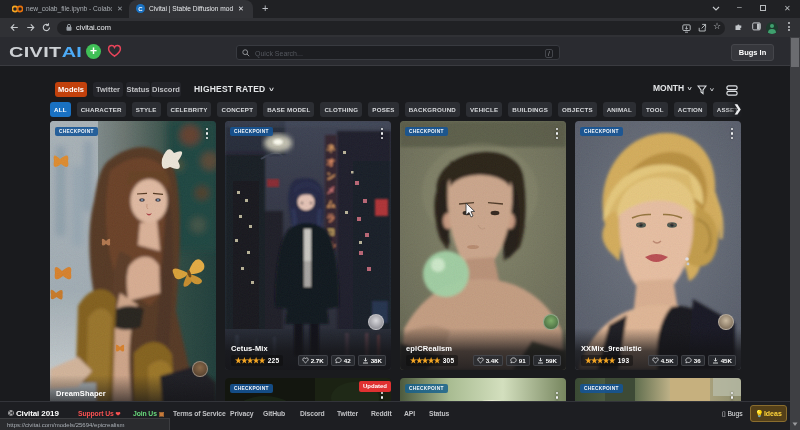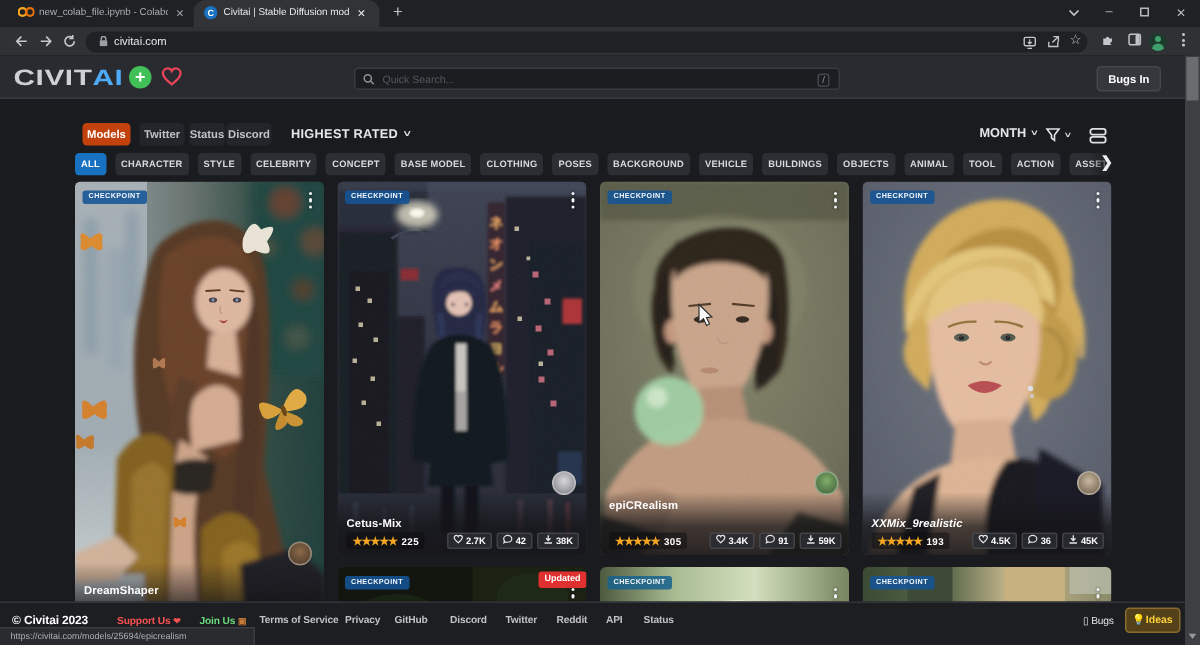--- a/index.html
+++ b/index.html
@@ -490,21 +490,21 @@
       <rect width="166" height="249" filter="url(#nz)" opacity="0.055"></rect>
         </svg>
       <div class="cp">CHECKPOINT</div>
       <div class="dots">
           <i></i>
           <i></i>
           <i></i>
         </div>
       <div class="overlay"></div>
       <div class="avatar" style="right:7px; bottom:40px; background:radial-gradient(circle at 50% 40%, #7fae6a, #3d5c38);"></div>
-      <div class="ctitle" style="bottom:29px;">epiCRealism</div>
+      <div class="ctitle" style="bottom:17px;">epiCRealism</div>
       <div class="statrow" style="bottom:4px;">
         <div class="srate"><span class="star">★★★★★</span><span style="margin-left:3px;">305</span></div>
         <div style="flex:1"></div>
         <div class="spill"><svg width="7" height="7" viewBox="0 0 7 7" style="vertical-align:-0.5px; margin-right:1.5px;">
               <path d="M3.5 5.8 C2 4.6 0.8 3.5 0.8 2.4 C0.8 1.5 1.5 0.9 2.3 0.9 C2.8 0.9 3.3 1.2 3.5 1.7 C3.7 1.2 4.2 0.9 4.7 0.9 C5.5 0.9 6.2 1.5 6.2 2.4 C6.2 3.5 5 4.6 3.5 5.8 Z" fill="none" stroke="#e4e6e8" stroke-width="0.8"></path>
             </svg>3.4K</div>
         <div class="spill"><svg width="7" height="7" viewBox="0 0 7 7" style="vertical-align:-0.5px; margin-right:1.5px;">
               <path d="M3.5 0.9 C5 0.9 6.2 1.9 6.2 3.2 C6.2 4.5 5 5.5 3.5 5.5 C3.1 5.5 2.7 5.4 2.4 5.3 L0.9 5.9 L1.3 4.6 C0.9 4.2 0.8 3.7 0.8 3.2 C0.8 1.9 2 0.9 3.5 0.9 Z" fill="none" stroke="#e4e6e8" stroke-width="0.8"></path>
             </svg>91</div>
         <div class="spill"><svg width="7" height="7" viewBox="0 0 7 7" style="vertical-align:-0.5px; margin-right:1.5px;">
@@ -569,21 +569,21 @@
       <rect width="166" height="249" filter="url(#nz)" opacity="0.055"></rect>
         </svg>
       <div class="cp">CHECKPOINT</div>
       <div class="dots">
           <i></i>
           <i></i>
           <i></i>
         </div>
       <div class="overlay"></div>
       <div class="avatar" style="right:7px; bottom:40px; background:radial-gradient(circle at 50% 40%, #c9b9a0, #6a5a48);"></div>
-      <div class="ctitle" style="bottom:17px;font-style:italic;">XXMix_9realistic</div>
+      <div class="ctitle" style="bottom:17px;">XXMix_9realistic</div>
       <div class="statrow" style="bottom:4px;">
         <div class="srate"><span class="star">★★★★★</span><span style="margin-left:3px;">193</span></div>
         <div style="flex:1"></div>
         <div class="spill"><svg width="7" height="7" viewBox="0 0 7 7" style="vertical-align:-0.5px; margin-right:1.5px;">
               <path d="M3.5 5.8 C2 4.6 0.8 3.5 0.8 2.4 C0.8 1.5 1.5 0.9 2.3 0.9 C2.8 0.9 3.3 1.2 3.5 1.7 C3.7 1.2 4.2 0.9 4.7 0.9 C5.5 0.9 6.2 1.5 6.2 2.4 C6.2 3.5 5 4.6 3.5 5.8 Z" fill="none" stroke="#e4e6e8" stroke-width="0.8"></path>
             </svg>4.5K</div>
         <div class="spill"><svg width="7" height="7" viewBox="0 0 7 7" style="vertical-align:-0.5px; margin-right:1.5px;">
               <path d="M3.5 0.9 C5 0.9 6.2 1.9 6.2 3.2 C6.2 4.5 5 5.5 3.5 5.5 C3.1 5.5 2.7 5.4 2.4 5.3 L0.9 5.9 L1.3 4.6 C0.9 4.2 0.8 3.7 0.8 3.2 C0.8 1.9 2 0.9 3.5 0.9 Z" fill="none" stroke="#e4e6e8" stroke-width="0.8"></path>
             </svg>36</div>
         <div class="spill"><svg width="7" height="7" viewBox="0 0 7 7" style="vertical-align:-0.5px; margin-right:1.5px;">
@@ -645,21 +645,21 @@
         </svg>
       <div class="cp">CHECKPOINT</div>
       <div class="dots" style="top:14px;">
           <i></i>
           <i></i>
           <i></i>
         </div>
     </div>
 
     <div id="footer">
-      <div class="f" style="left:8px; top:7px; font-size:8px; color:#fff;">© Civitai 2023</div>
+      <div class="f" style="left:8px; top:7px; font-size:8px; color:#fff;">© Civitai 2019</div>
       <div class="f" style="left:78px; color:#fa5252;">Support Us <span style="font-size:6px;">❤</span></div>
       <div class="f" style="left:133px; color:#69db7c;">Join Us <span style="font-size:6px; color:#c77b3a;">▣</span></div>
       <div class="f" style="left:173px;">Terms of Service</div>
       <div class="f" style="left:230px;">Privacy</div>
       <div class="f" style="left:263px;">GitHub</div>
       <div class="f" style="left:300px;">Discord</div>
       <div class="f" style="left:337px;">Twitter</div>
       <div class="f" style="left:371px;">Reddit</div>
       <div class="f" style="left:404px;">API</div>
       <div class="f" style="left:429px;">Status</div>

